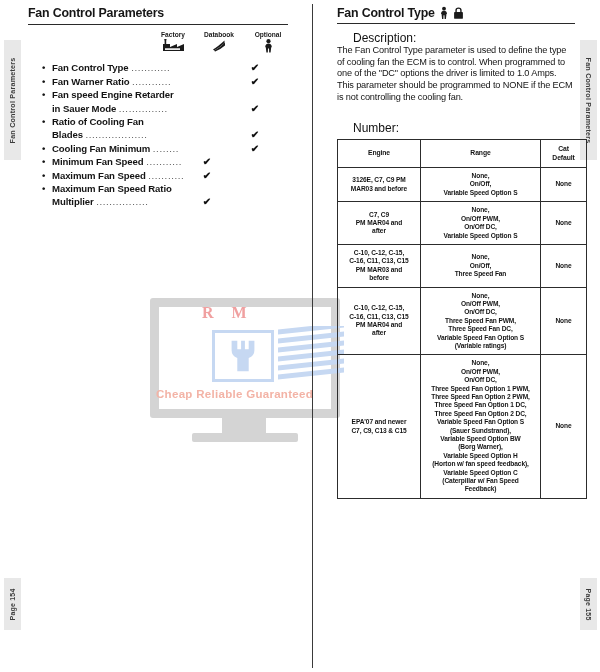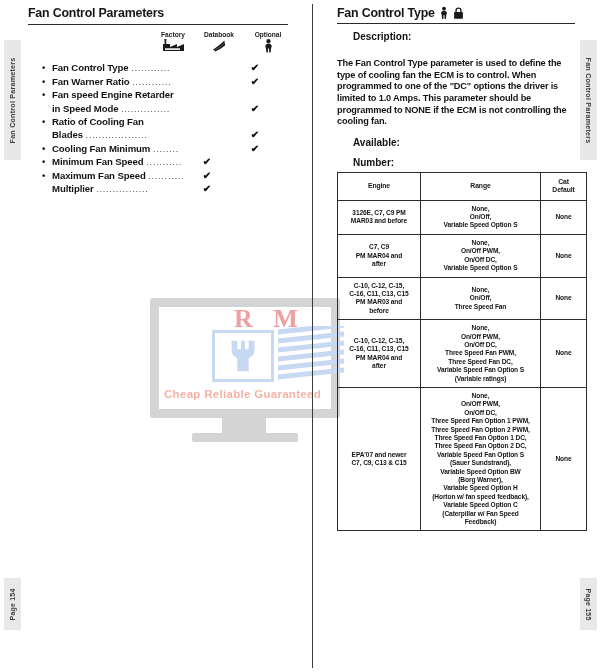--- a/index.html
+++ b/index.html
@@ -85,25 +85,24 @@
     position: absolute;
     left: 42px; top: 143px;
     width: 106px; height: 9px;
     background: #d4d4d4;
     border-radius: 2px;
   }
   .wm-rm {
     position: absolute;
     left: 52px; top: 14px;
     font-family: "Liberation Serif", serif;
-    font-size: 26px;
+    font-size: 16px;
     font-weight: bold;
     color: #f0a0a0;
     letter-spacing: 7px;
-    margin-left: 32px;
   }
   .wm-box {
     position: absolute;
     left: 62px; top: 40px;
     width: 62px; height: 52px;
     border: 3px solid #c6d8f2;
     box-sizing: border-box;
   }
   .wm-wrench {
     position: absolute;
@@ -118,21 +117,21 @@
   }
   .wm-lines i {
     display: block;
     height: 5px;
     background: #c6d8f2;
     margin-bottom: 4px;
     transform: skewY(-6deg);
   }
   .wm-tag {
     position: absolute;
-    left: 14px; top: 98px;
+    left: 6px; top: 98px;
     font-size: 11.5px;
     font-weight: bold;
     color: #f3b3a6;
     letter-spacing: .3px;
     white-space: nowrap;
   }
 
   
   #left-col {
     position: absolute;
@@ -241,33 +240,32 @@
     font-weight: bold;
     letter-spacing: -.2px;
     color: #161616;
   }
   .r-rule {
     height: 1.3px;
     background: #2a2a2a;
     margin-bottom: 7px;
   }
   .blk-label {
-    font-size: 10px;
-    font-weight: bold;
+    font-size: 12px;
+    font-weight: normal;
     color: #111;
     margin-bottom: 0px;
     padding-left: 16px;
   }
   .blk-body {
     font-size: 9.2px;
-    font-weight: bold;
+    font-weight: normal;
     line-height: 11.6px;
     color: #141414;
     letter-spacing: -.15px;
-    margin-top: 16px;
   }
   .gap { height: 9px; }
 
   
   #range-table {
     margin-top: 4px;
     border-collapse: collapse;
     width: 234px;
     table-layout: fixed;
   }
@@ -366,41 +364,44 @@
           <span class="chk optional">✔</span>
         </li>
         <li class="param-row">
           <div class="p-text"><span class="bullet">•</span><span>Fan Warner Ratio </span><span class="dots">............</span></div>
           <span class="chk optional">✔</span>
         </li>
         <li class="param-row">
           <div class="p-text"><span class="bullet">•</span><span>Fan speed Engine Retarder</span></div>
         </li>
         <li class="param-row">
-          <div class="p-text"><span class="cont"></span><span>in Speed Mode </span><span class="dots">...............</span></div>
+          <div class="p-text"><span class="cont"></span><span>in Sauer Mode </span><span class="dots">...............</span></div>
           <span class="chk optional">✔</span>
         </li>
         <li class="param-row">
           <div class="p-text"><span class="bullet">•</span><span>Ratio of Cooling Fan</span></div>
         </li>
         <li class="param-row">
           <div class="p-text"><span class="cont"></span><span>Blades </span><span class="dots">...................</span></div>
           <span class="chk optional">✔</span>
         </li>
         <li class="param-row">
           <div class="p-text"><span class="bullet">•</span><span>Cooling Fan Minimum </span><span class="dots">........</span></div>
           <span class="chk optional">✔</span>
         </li>
         <li class="param-row">
           <div class="p-text"><span class="bullet">•</span><span>Minimum Fan Speed </span><span class="dots">...........</span></div>
           <span class="chk databook">✔</span>
         </li>
         <li class="param-row">
           <div class="p-text"><span class="bullet">•</span><span>Maximum Fan Speed </span><span class="dots">...........</span></div>
           <span class="chk databook">✔</span>
+        </li>
+        <li class="param-row">
+          <div class="p-text"><span class="bullet">•</span><span>Maximum Fan Speed Ratio</span></div>
         </li>
         <li class="param-row">
           <div class="p-text"><span class="cont"></span><span>Multiplier </span><span class="dots">................</span></div>
           <span class="chk databook">✔</span>
         </li>
       </ul>
   </div>
 
   <div id="right-col">
     <div class="r-title-line">
@@ -414,21 +415,20 @@
         <rect x="1.2" y="5.8" width="9.6" height="7.6" rx="1" fill="#1a1a1a"></rect>
       </svg>
     </div>
     <div class="r-rule"></div>
 
     <div class="blk-label">Description:</div>
     <div class="blk-body">The Fan Control Type parameter is used to define the type of cooling fan the ECM is to control.  When programmed to one of the "DC" options the driver is limited to 1.0 Amps.  This parameter should be programmed to NONE if the ECM is not controlling the cooling fan.</div>
 
     <div class="gap"></div>
 
-    <div class="blk-label">Available:</div>
 
     <div class="gap"></div>
 
     <div class="blk-label">Number:</div>
 
     <table id="range-table">
       <thead>
         <tr>
           <th class="c-engine">Engine</th>
           <th class="c-range">Range</th>

